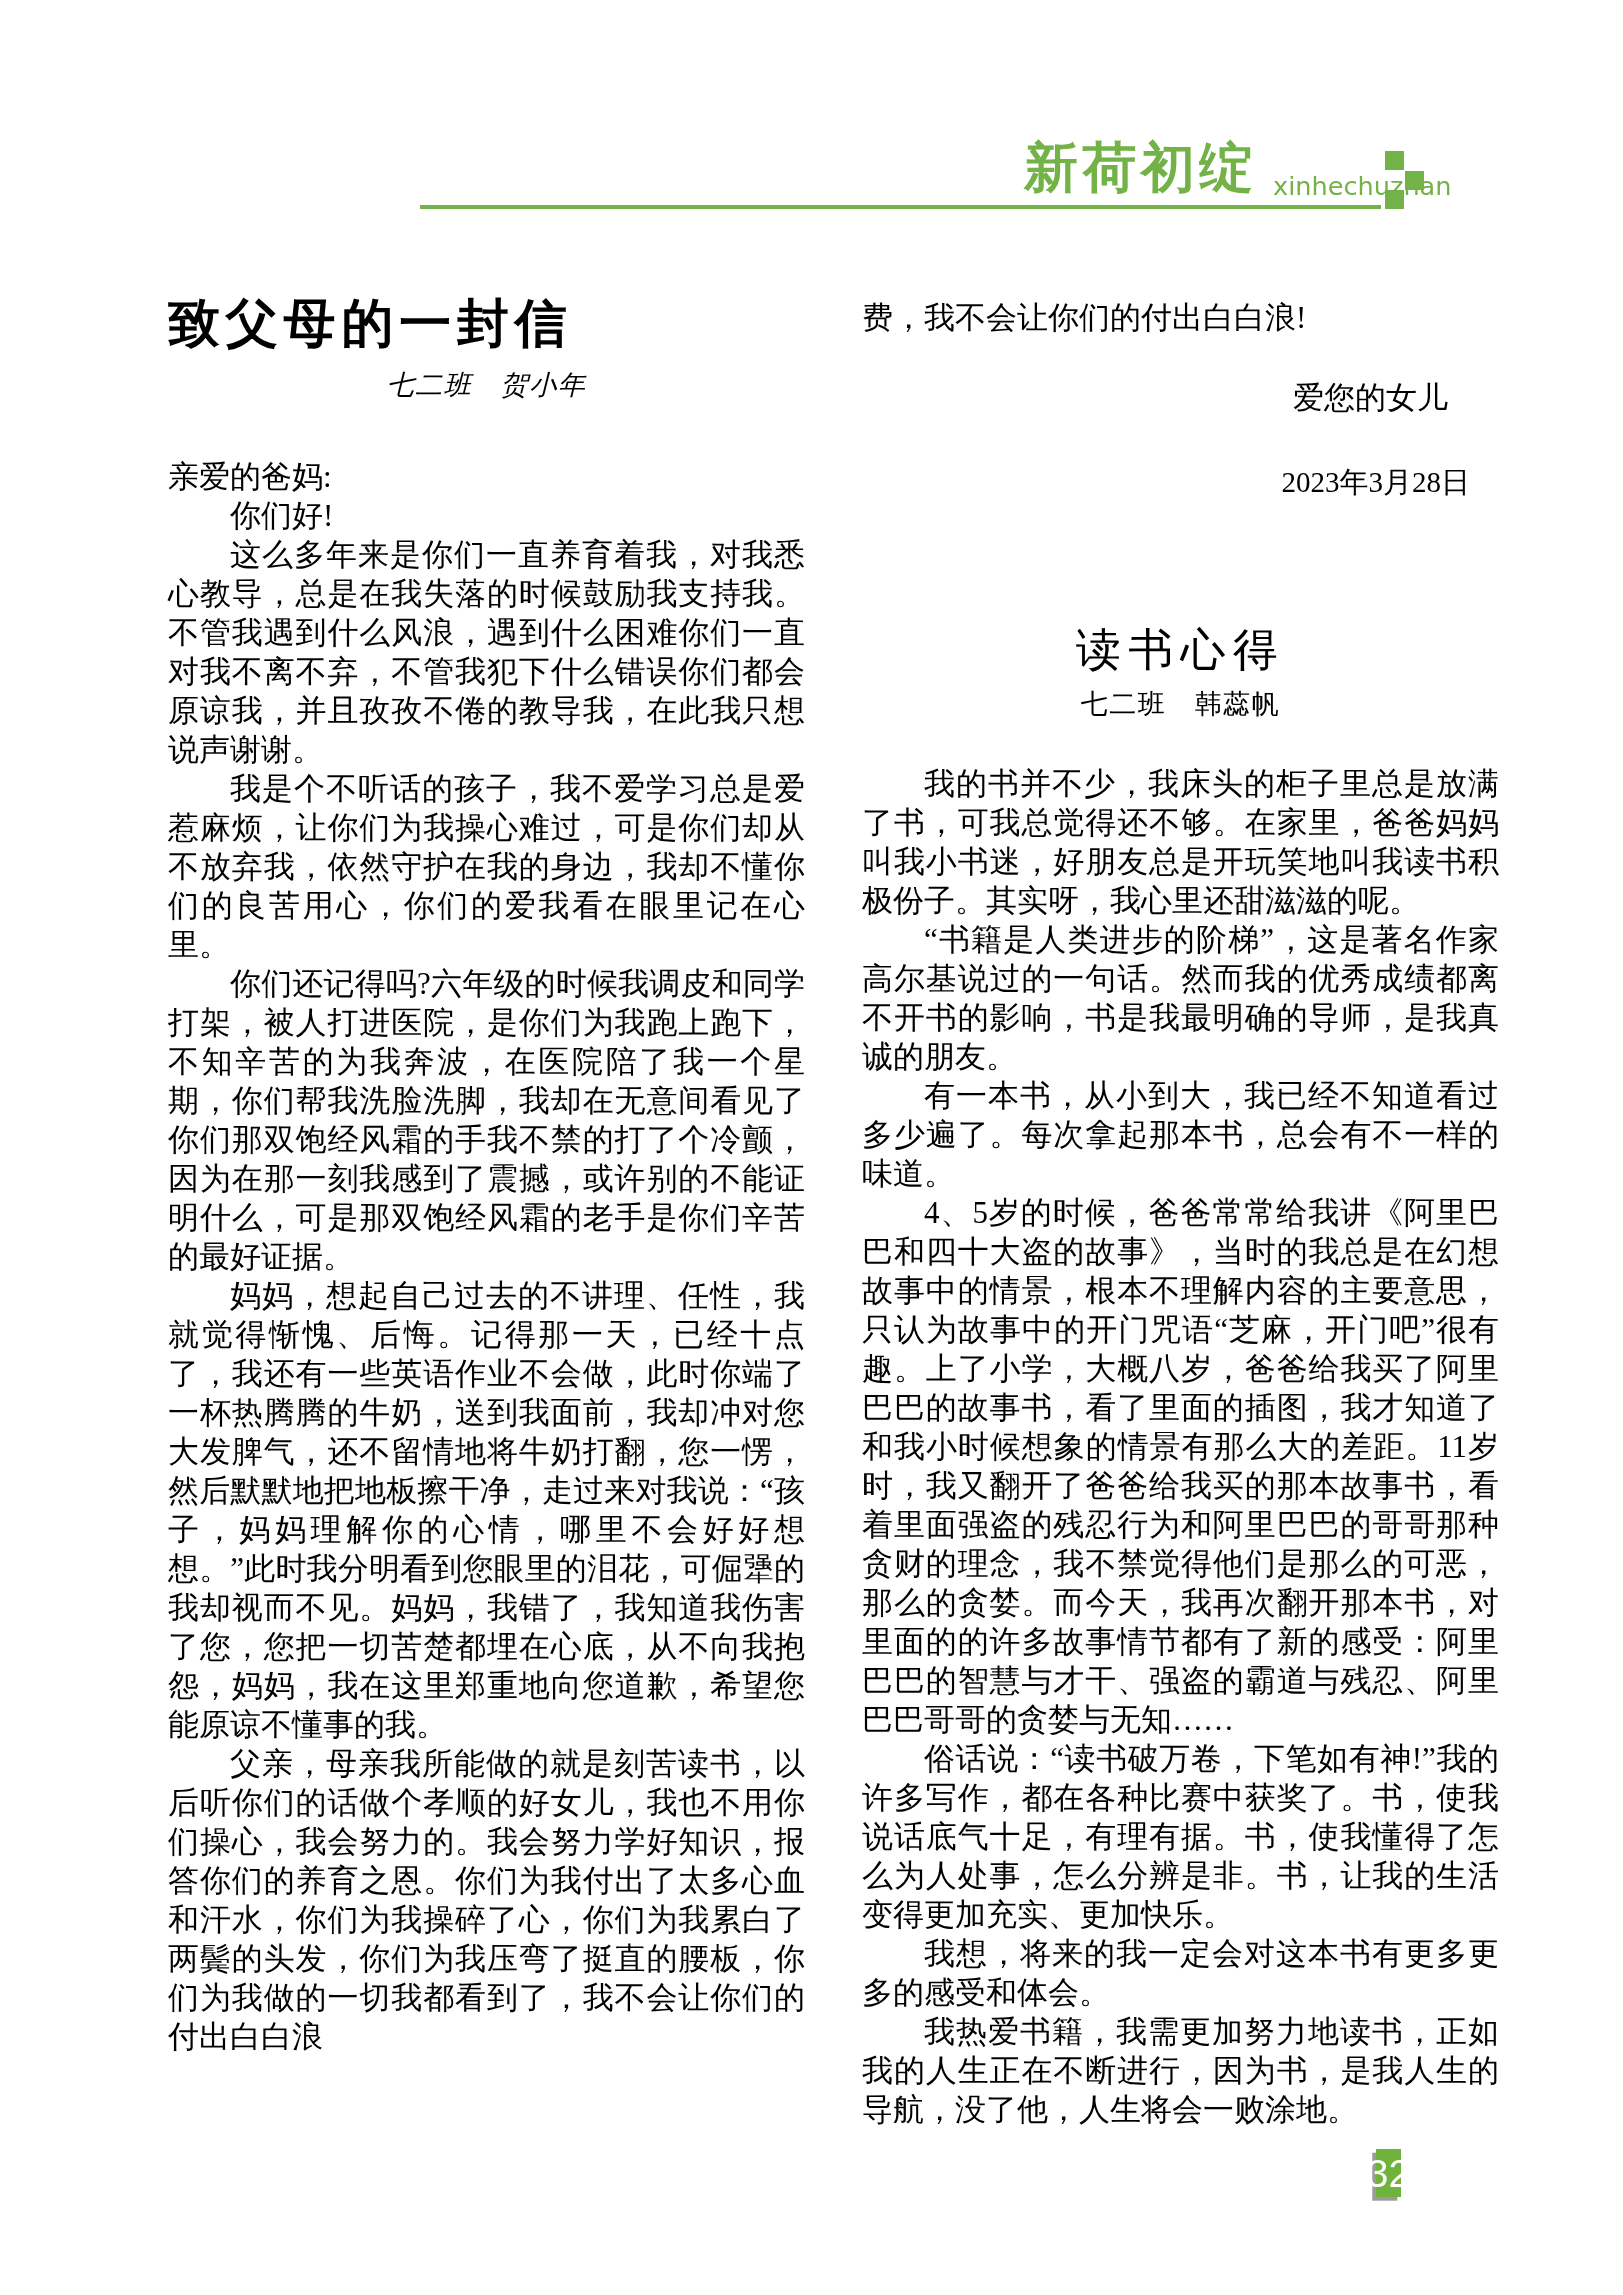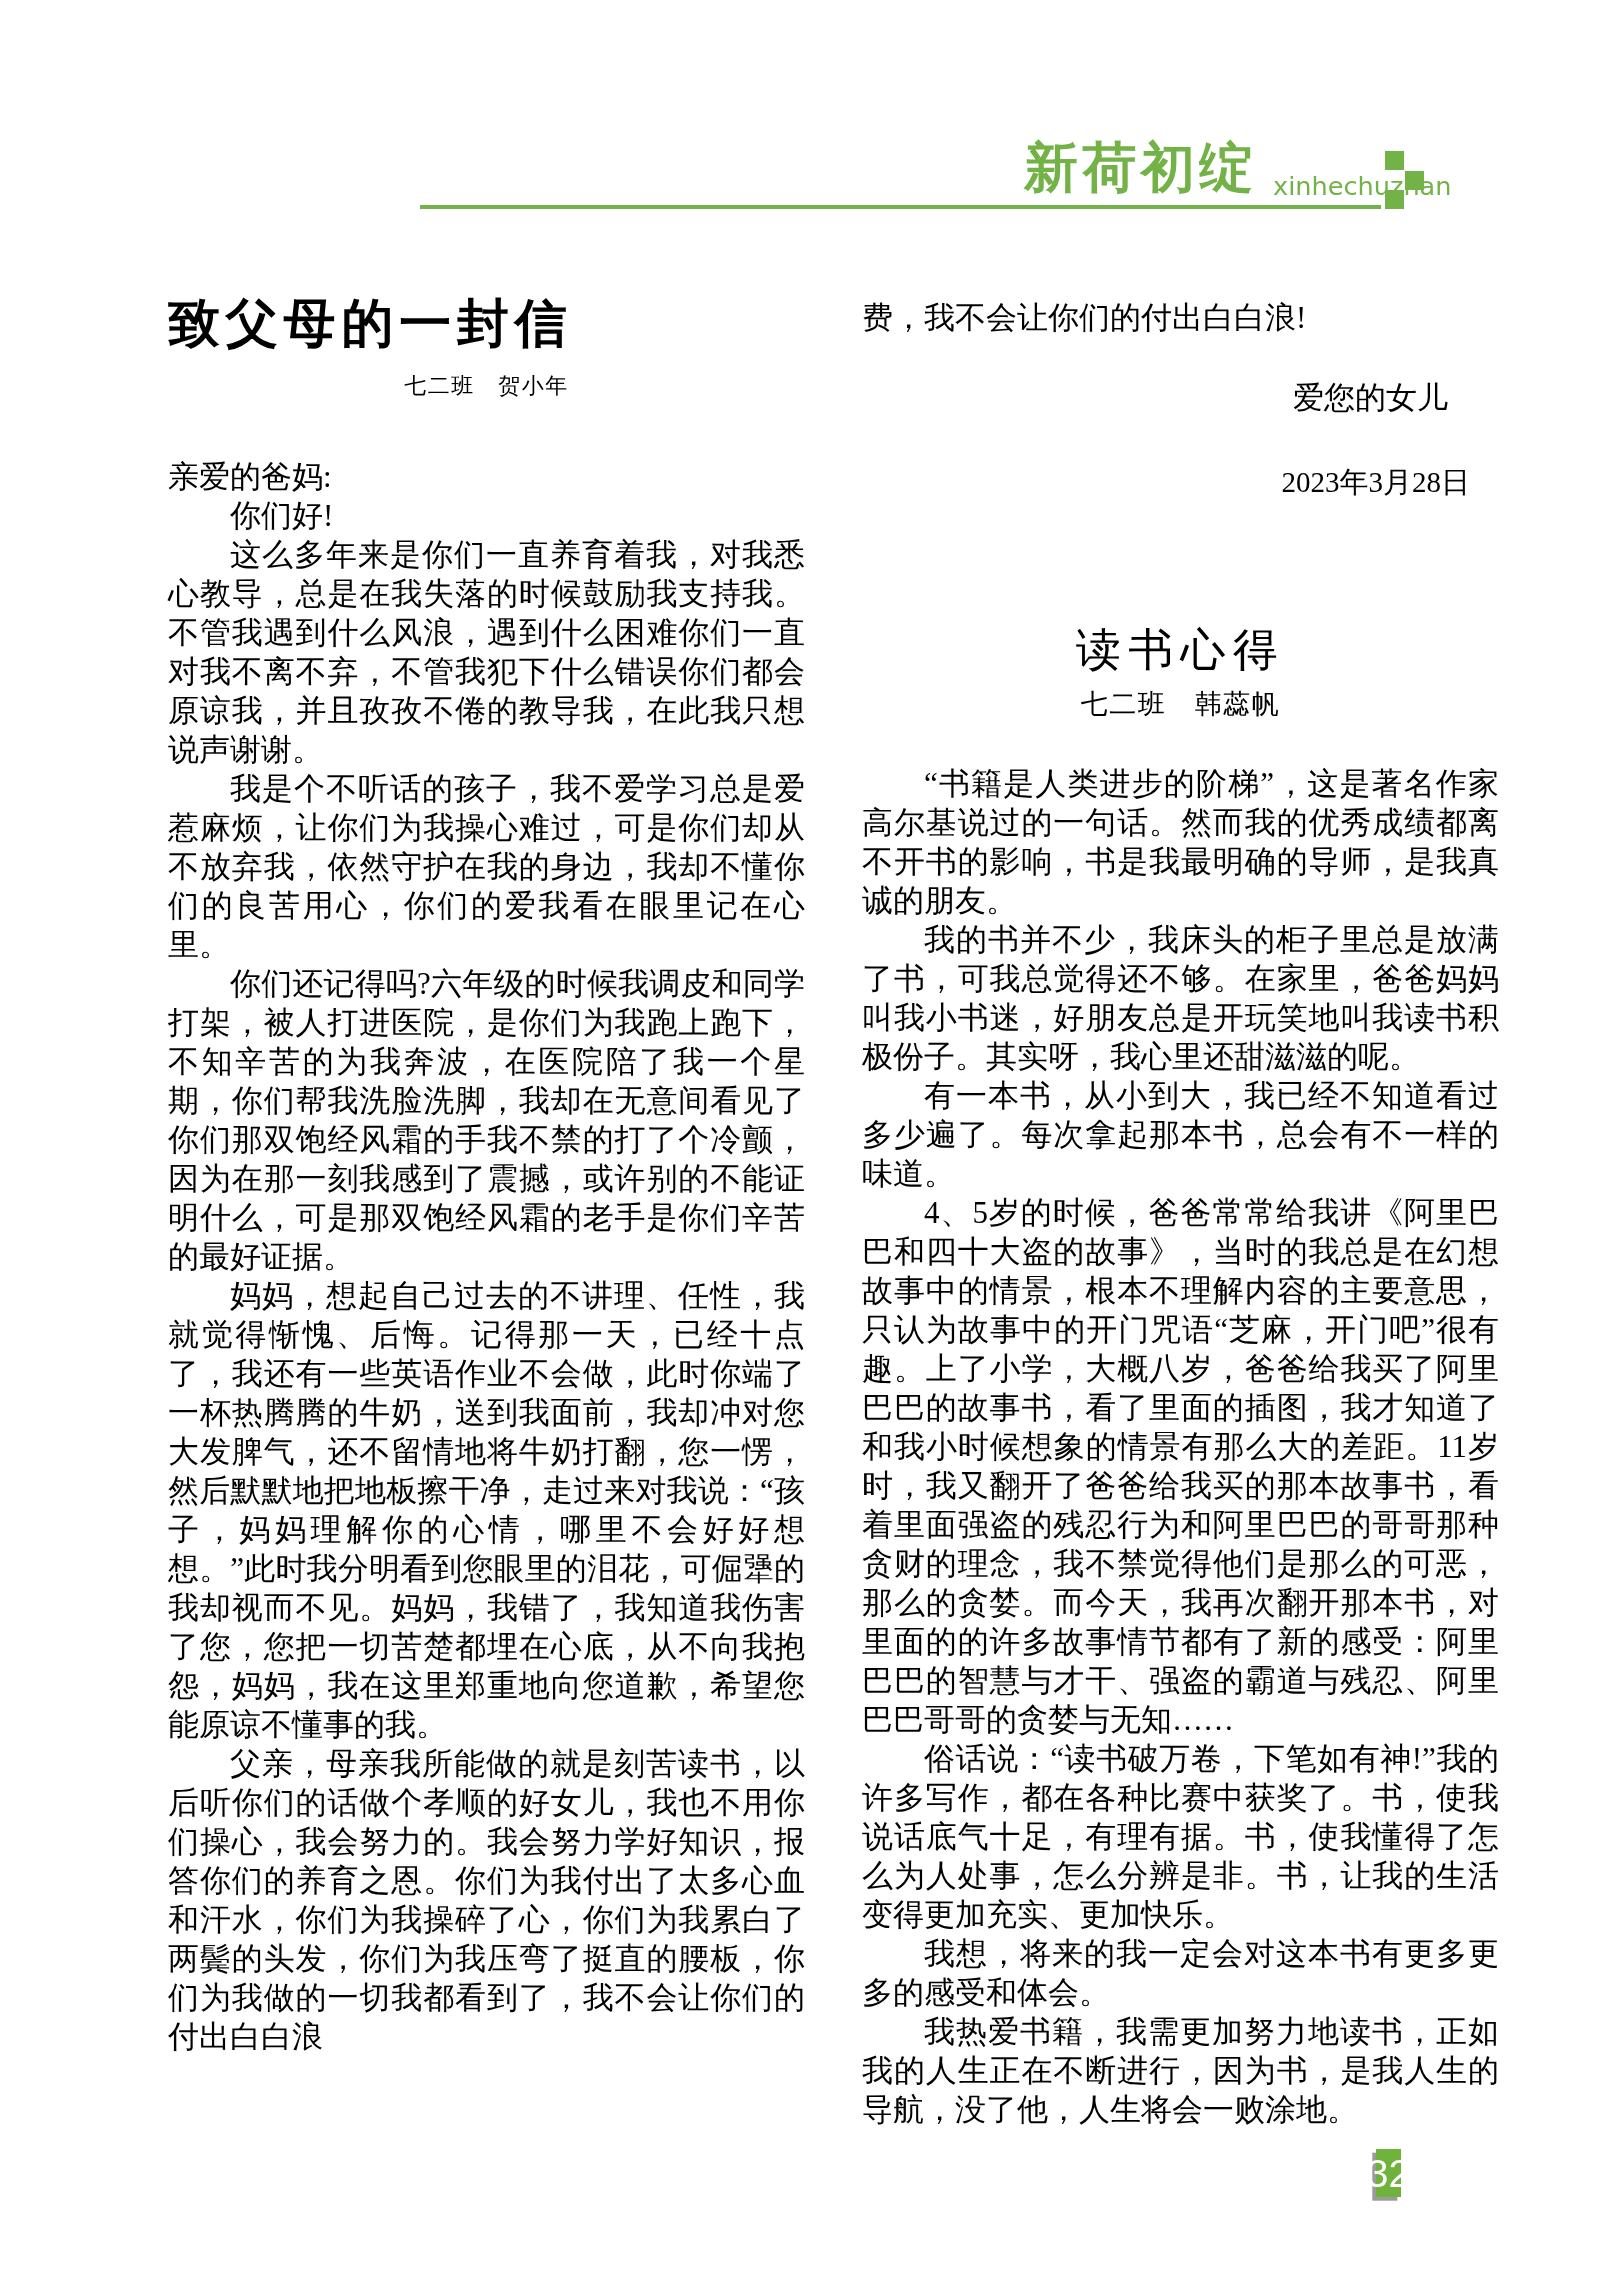--- a/index.html
+++ b/index.html
@@ -44,22 +44,22 @@
   .col{position:absolute;width:637px;}
   .col-left{left:168px;top:302px;}
   .col-right{left:862px;top:298px;}
   .article-title{
     margin:0 0 26px 0;
     font-size:52px;line-height:44px;font-weight:bold;
     text-align:left;letter-spacing:5.8px;white-space:nowrap;
   }
   .article-author{
     margin:0 0 58px 0;
-    font-size:22px;line-height:27px;
-    text-align:center;letter-spacing:1.5px;
+    font-size:27px;line-height:27px;
+    text-align:center;letter-spacing:1.5px;font-style:italic;
   }
   .body-p{
     margin:0;
     font-size:31px;line-height:39px;
     text-align:justify;text-justify:inter-character;
     text-indent:2em;
     word-break:break-all;
   }
   .no-indent{text-indent:0;}
   .signoff{
@@ -122,22 +122,22 @@
   </section>
 
   <section class="col col-right">
     <p class="body-p no-indent">费，我不会让你们的付出白白浪!</p>
     <div class="signoff">爱您的女儿</div>
     <div class="sign-date">2023年3月28日</div>
 
     <h2 class="essay-title">读书心得</h2>
     <div class="essay-author">七二班　韩蕊帆</div>
     <div class="essay-body">
+      <p class="body-p">我的书并不少，我床头的柜子里总是放满了书，可我总觉得还不够。在家里，爸爸妈妈叫我小书迷，好朋友总是开玩笑地叫我读书积极份子。其实呀，我心里还甜滋滋的呢。</p>
       <p class="body-p">“书籍是人类进步的阶梯”，这是著名作家高尔基说过的一句话。然而我的优秀成绩都离不开书的影响，书是我最明确的导师，是我真诚的朋友。</p>
-      <p class="body-p">我的书并不少，我床头的柜子里总是放满了书，可我总觉得还不够。在家里，爸爸妈妈叫我小书迷，好朋友总是开玩笑地叫我读书积极份子。其实呀，我心里还甜滋滋的呢。</p>
       <p class="body-p">有一本书，从小到大，我已经不知道看过多少遍了。每次拿起那本书，总会有不一样的味道。</p>
       <p class="body-p">4、5岁的时候，爸爸常常给我讲《阿里巴巴和四十大盗的故事》，当时的我总是在幻想故事中的情景，根本不理解内容的主要意思，只认为故事中的开门咒语“芝麻，开门吧”很有趣。上了小学，大概八岁，爸爸给我买了阿里巴巴的故事书，看了里面的插图，我才知道了和我小时候想象的情景有那么大的差距。11岁时，我又翻开了爸爸给我买的那本故事书，看着里面强盗的残忍行为和阿里巴巴的哥哥那种贪财的理念，我不禁觉得他们是那么的可恶，那么的贪婪。而今天，我再次翻开那本书，对里面的的许多故事情节都有了新的感受：阿里巴巴的智慧与才干、强盗的霸道与残忍、阿里巴巴哥哥的贪婪与无知……</p>
       <p class="body-p">俗话说：“读书破万卷，下笔如有神!”我的许多写作，都在各种比赛中获奖了。书，使我说话底气十足，有理有据。书，使我懂得了怎么为人处事，怎么分辨是非。书，让我的生活变得更加充实、更加快乐。</p>
       <p class="body-p">我想，将来的我一定会对这本书有更多更多的感受和体会。</p>
       <p class="body-p">我热爱书籍，我需更加努力地读书，正如我的人生正在不断进行，因为书，是我人生的导航，没了他，人生将会一败涂地。</p>
     </div>
   </section>
 
   <div class="page-num">
     <span>32</span>

